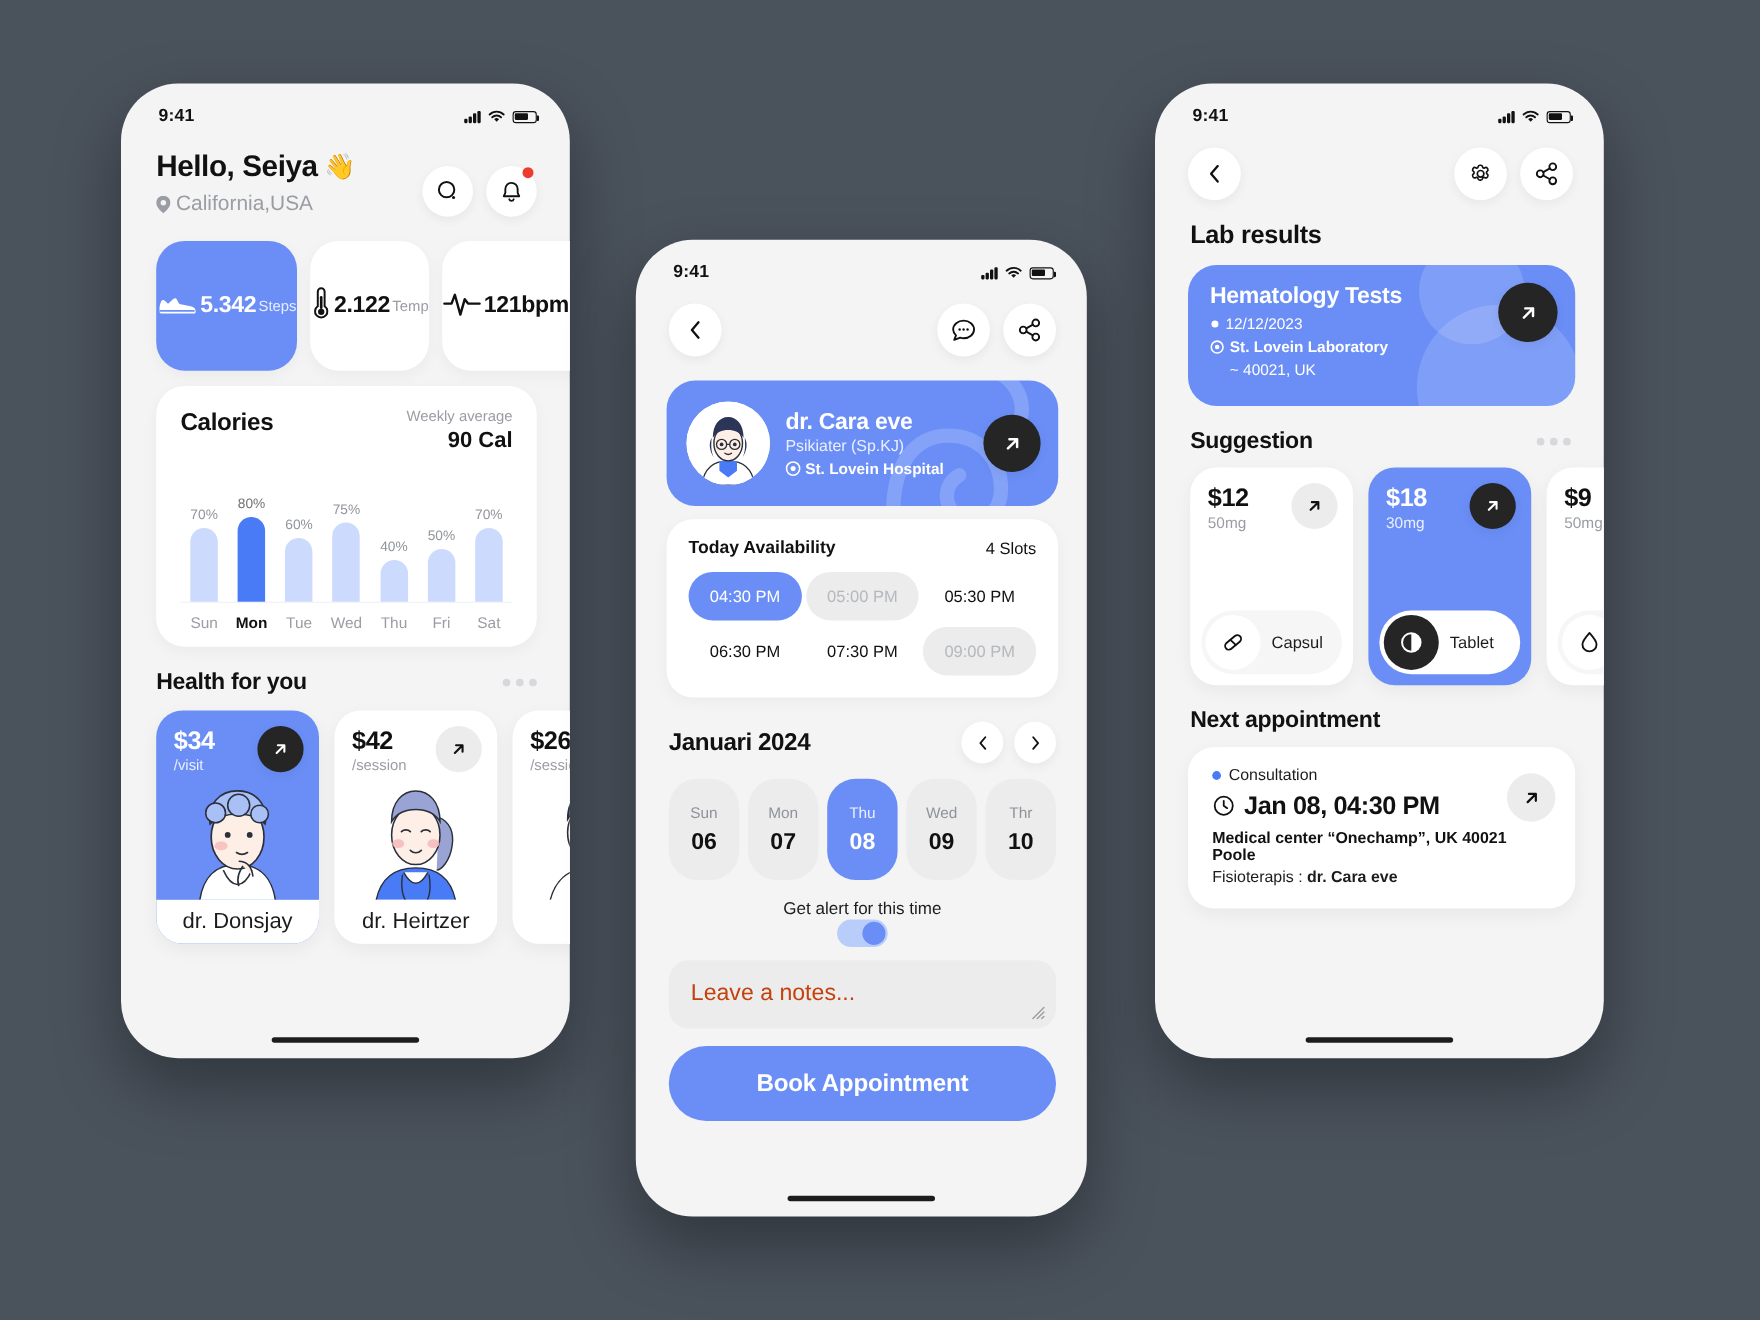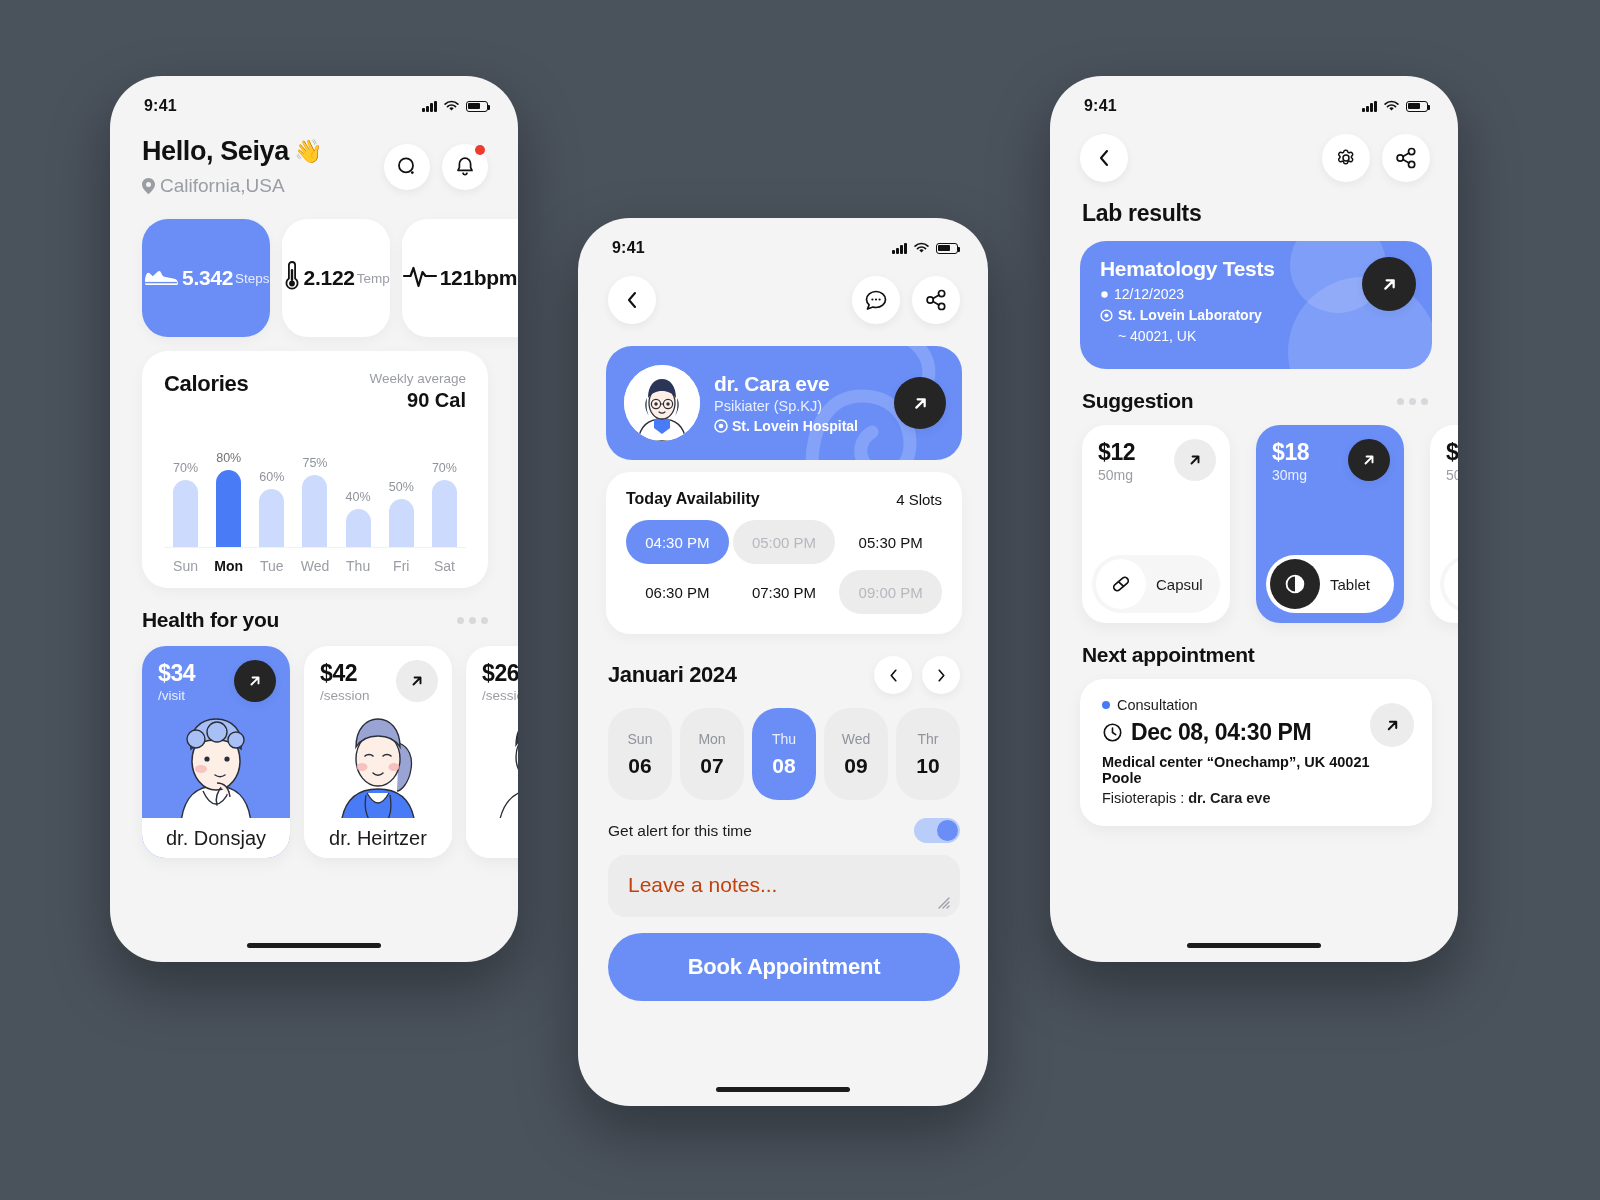--- a/index.html
+++ b/index.html
@@ -48,21 +48,21 @@
     border-radius: 50%;
     display: flex; align-items: center; justify-content: center;
     background: #fff; flex: 0 0 auto;
     box-shadow: 0 3px 10px rgba(0,0,0,.06);
   }
   .rbtn svg { display: block; }
   .rbtn.dark { background: #252525; }
   .rbtn.grey { background: #ececec; box-shadow:none; }
 
   
-  .p1-head { padding: 14px 30px 0 32px; display:flex; align-items:center; justify-content:space-between; }
+  .p1-head { padding: 14px 30px 0 32px; display:flex; align-items:flex-end; justify-content:space-between; }
   .p1-greet { font-size: 27px; font-weight: 800; color: #111; letter-spacing:-.4px; display:flex; align-items:center; gap:6px; }
   .p1-wave { font-size: 23px; }
   .p1-loc { margin-top: 8px; font-size: 19px; color: #9a9da3; display:flex; align-items:center; gap:5px; }
   .p1-head-btns { display:flex; gap:12px; position:relative; }
   .p1-head-btns .rbtn { width: 46px; height: 46px; }
   .dot-badge { position:absolute; right:3px; top:1px; width:10px; height:10px; border-radius:50%; background:#ef3b2d; }
 
   .p1-stats { display:flex; gap:12px; padding: 22px 30px 0 32px; }
   .stat {
     flex:1; height: 118px; border-radius: 26px; background:#fff;
@@ -151,21 +151,21 @@
   .mon-btns .rbtn { width: 38px; height: 38px; }
 
   .dates { display:flex; gap:8px; padding: 14px 28px 0 30px; }
   .dcell { flex:1; height: 92px; border-radius: 26px; background:#ececec;
            display:flex; flex-direction:column; align-items:center; justify-content:center; gap:7px; }
   .dcell .dw { font-size: 14px; color:#8f939a; }
   .dcell .dn { font-size: 21px; font-weight: 800; color:#111; }
   .dcell.sel { background:#6a8ef6; }
   .dcell.sel .dw { color:#e9efff; } .dcell.sel .dn { color:#fff; }
 
-  .alert-row { padding: 18px 28px 0 30px; display:flex; align-items:center; justify-content:space-between; }
+  .alert-row { padding: 18px 28px 0 30px; display:flex; align-items:center; justify-content:space-between;flex-direction:column; }
   .alert-lbl { font-size: 15.5px; color:#1c1c1e; }
   .toggle { width: 46px; height: 25px; border-radius: 14px; background:#b9cdfb; position:relative; }
   .toggle i { position:absolute; right:2px; top:2px; width:21px; height:21px; border-radius:50%; background:#6a8ef6; display:block;}
 
   .notes { margin: 12px 28px 0 30px; height: 62px; background:#ececec; border-radius: 18px;
            padding: 18px 20px; font-size: 21px; color:#c2410c; position:relative; }
   .resize { position:absolute; right:10px; bottom:8px; }
 
   .book { margin: 16px 28px 0 30px; height: 68px; background:#6a8ef6; border-radius: 34px;
           display:flex; align-items:center; justify-content:center; color:#fff; font-size: 22px; font-weight: 800; letter-spacing:-.2px; }
@@ -179,21 +179,21 @@
   .lab-card { margin: 14px 26px 0 30px; background:#6a8ef6; border-radius: 26px; height: 128px;
               padding: 16px 20px; position:relative; overflow:hidden; }
   .lab-c1 { position:absolute; right: 46px; top:-24px; width:96px; height:96px; border-radius:50%; background:rgba(255,255,255,.14); }
   .lab-c2 { position:absolute; right: -6px; bottom:-58px; width:150px; height:150px; border-radius:50%; background:rgba(255,255,255,.14); }
   .lab-name { font-size: 21px; font-weight: 800; color:#fff; letter-spacing:-.3px; position:relative; z-index:2;}
   .lab-line { font-size: 14px; color:#fff; margin-top:5px; display:flex; align-items:center; gap:5px; position:relative; z-index:2;}
   .lab-line.b { font-weight:700; }
   .lab-card .rbtn { width: 54px; height: 54px; position:absolute; right:16px; top:16px; z-index:3; }
 
   .sug-head { padding: 20px 30px 0 32px; display:flex; align-items:center; justify-content:space-between;gap:32px; }
-  .med-row { display:flex; gap:26px; padding: 12px 0 0 32px; align-items: flex-end; }
+  .med-row { display:flex; gap:14px; padding: 12px 0 0 32px; align-items: flex-end; }
   .med {
     width: 148px; flex:0 0 auto; height: 198px; background:#fff; border-radius: 24px;
     position:relative; box-shadow: 0 5px 16px rgba(0,0,0,.05); padding: 14px 14px 0 16px;
   }
   .med.sel { background:#6a8ef6; }
   .med-top { display:flex; justify-content:space-between; align-items:flex-start; }
   .med-price { font-size: 23px; font-weight: 800; color:#111; letter-spacing:-.4px; }
   .med-mg { font-size: 14px; color:#9a9da3; margin-top:1px; }
   .med.sel .med-price { color:#fff; } .med.sel .med-mg { color:#e9efff; }
   .med .rbtn { width: 42px; height: 42px; }
@@ -768,21 +768,21 @@
     <div class="appt-card">
       <div class="appt-kind">
         <i></i>
         <span>Consultation</span>
       </div>
       <div class="appt-when">
         <svg width="21" height="21" viewBox="0 0 22 22">
               <circle cx="11" cy="11" r="8.6" stroke="#111" stroke-width="1.7" fill="none"></circle>
               <path d="M11 6.3V11l3.3 2.3" stroke="#111" stroke-width="1.7" fill="none" stroke-linecap="round"></path>
             </svg>
-        <span>Dec 08, 04:30 PM</span>
+        <span>Jan 08, 04:30 PM</span>
       </div>
       <div class="appt-place">Medical center “Onechamp”, UK 40021 Poole</div>
       <div class="appt-doc">
         <span>Fisioterapis :</span>
         <b>dr. Cara eve</b>
       </div>
       <div class="rbtn grey">
         <svg width="17" height="17" viewBox="0 0 16 16">
               <path d="M4.5 11.5 11.5 4.5M5.6 4.5h5.9v5.9" stroke="#111" stroke-width="1.9" fill="none" stroke-linecap="round" stroke-linejoin="round"></path>
             </svg>

